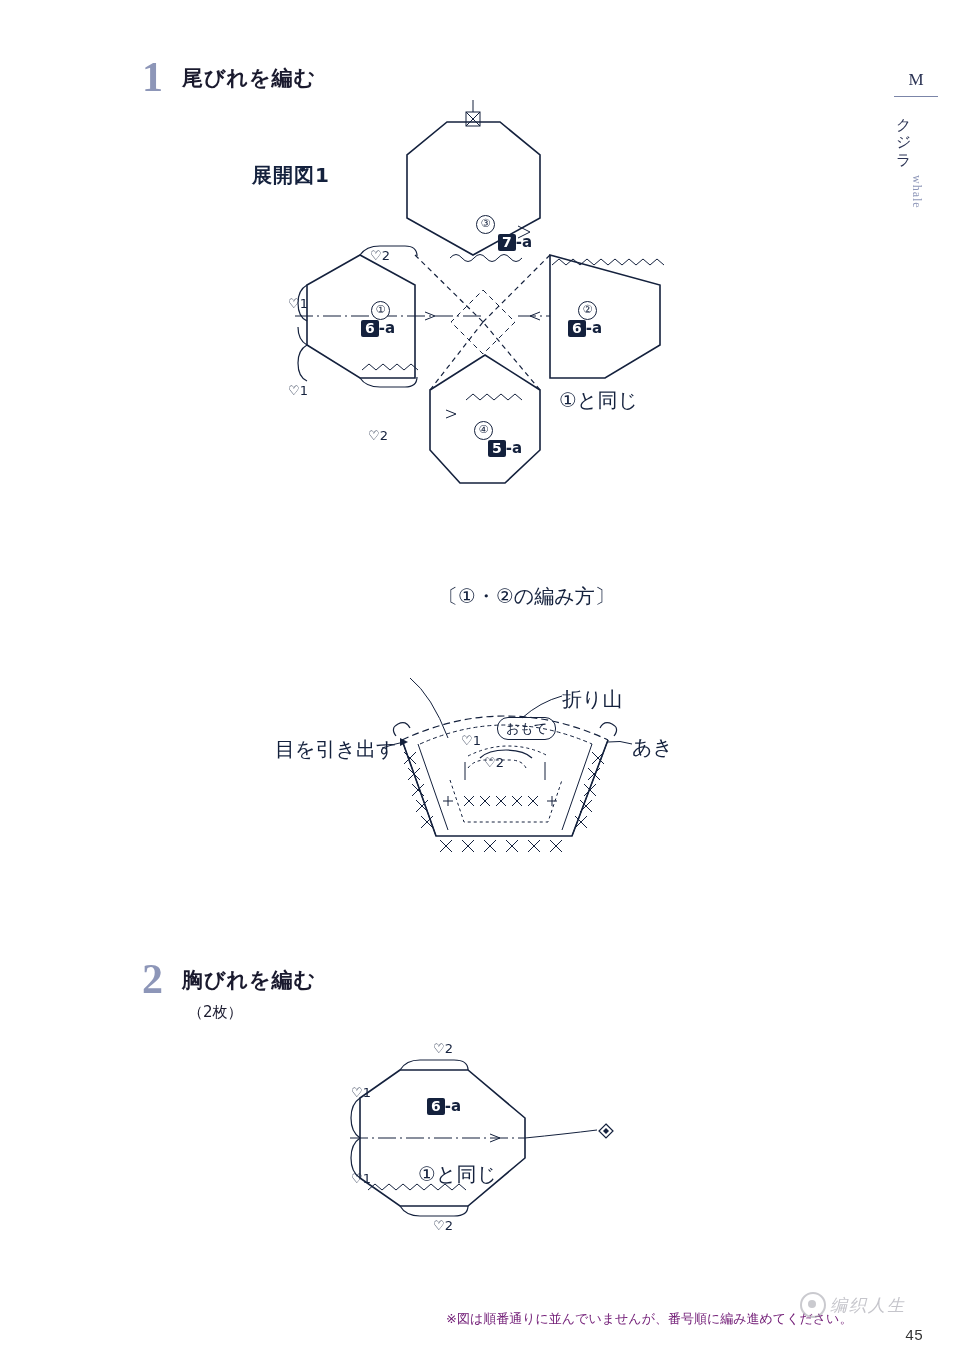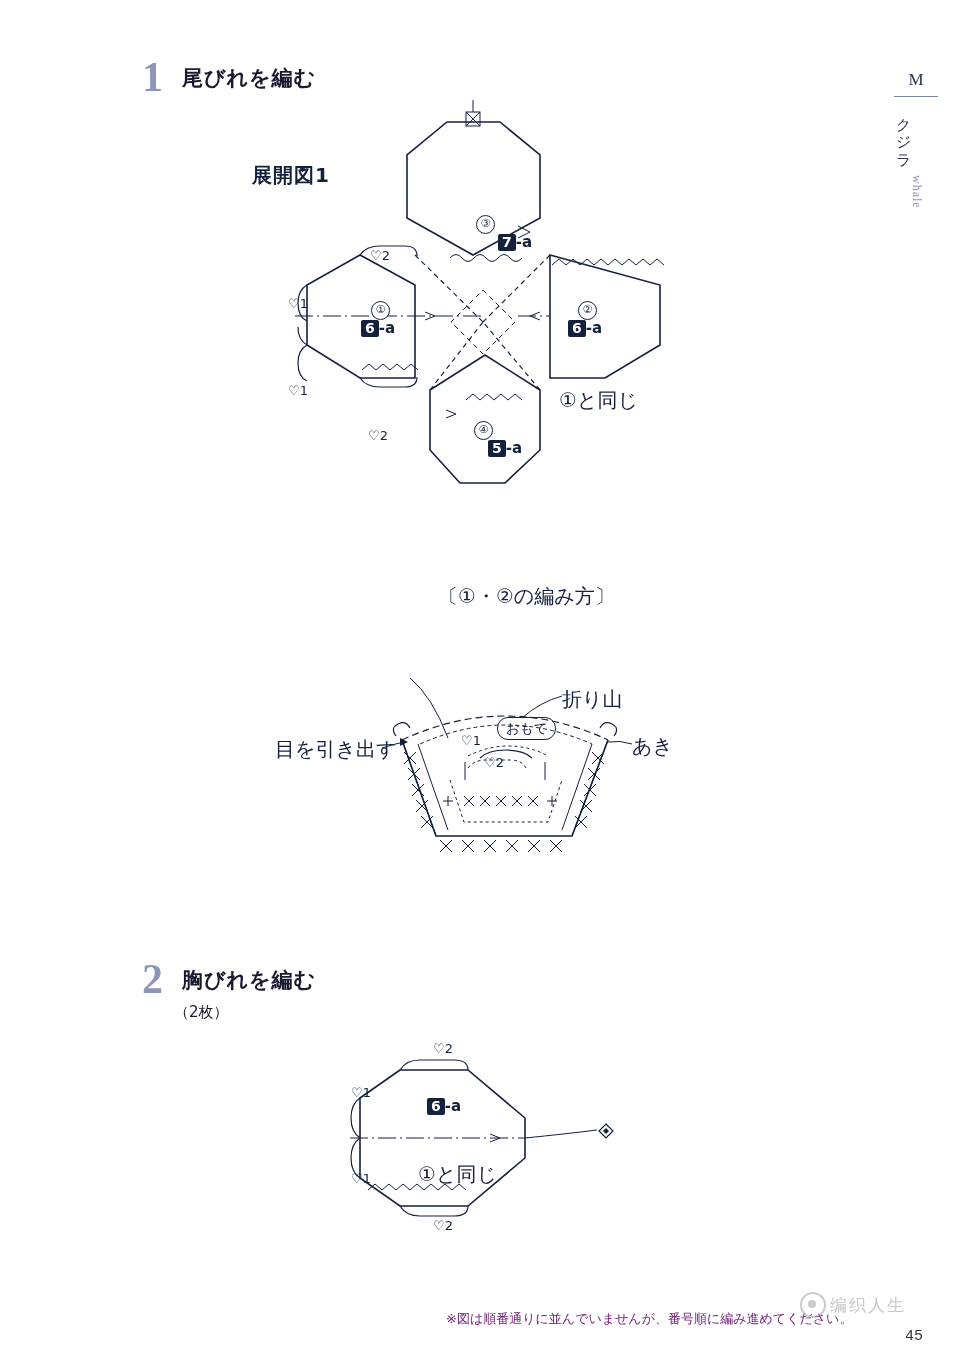--- a/index.html
+++ b/index.html
@@ -290,21 +290,21 @@
     <span class="txt">〔①・②の編み方〕</span>
   </div>
 
 
   <div class="abs" style="left:275px; top:735px;">
     <span class="txt">目を引き出す</span>
   </div>
   <div class="abs" style="left:562px; top:685px;">
     <span class="txt">折り山</span>
   </div>
-  <div class="abs" style="left:632px; top:733px;font-family:Liberation Mono, monospace;">
+  <div class="abs" style="left:632px; top:733px;">
     <span class="txt">あき</span>
   </div>
   <div class="abs" style="left:497px; top:718px;">
     <span class="omote">おもて</span>
   </div>
   <div class="abs" style="left:461px; top:730px;">
     <span class="heart">♡1</span>
   </div>
   <div class="abs" style="left:484px; top:752px;">
     <span class="heart">♡2</span>
@@ -377,21 +377,21 @@
     <path d="M56,96 q-6,-8 2,-12 q8,-4 12,4" fill="none" stroke="#14213d" stroke-width="1.2"></path>
     <path d="M274,96 q6,-8 -2,-12 q-8,-4 -12,4" fill="none" stroke="#14213d" stroke-width="1.2"></path>
   </svg>
 
   <div class="abs" style="left:142px; top:958px;">
     <span class="step-num">2</span>
   </div>
   <div class="abs" style="left:182px; top:966px;">
     <span class="step-title">胸びれを編む</span>
   </div>
-  <div class="abs" style="left:174px; top:1002px;">
+  <div class="abs" style="left:188px; top:1002px;">
     <span class="step-sub">（2枚）</span>
   </div>
 
   <svg class="abs" style="left:350px; top:1040px;" width="280" height="200" viewBox="0 0 280 200">
 
     <path d="M50,30 L10,58 L10,138 L50,166 L118,166 L175,118 L175,78 L118,30 Z" fill="none" stroke="#14213d" stroke-width="1.6"></path>
 
     <path d="M10,58 q-9,6 -9,20 q0,14 9,20" fill="none" stroke="#14213d" stroke-width="1.2"></path>
     <path d="M10,98 q-9,6 -9,20 q0,14 9,20" fill="none" stroke="#14213d" stroke-width="1.2"></path>
 
@@ -430,15 +430,15 @@
   </div>
 
   <div class="abs" style="left:446px; top:1308px;">
     <span class="footnote">※図は順番通りに並んでいませんが、番号順に編み進めてください。</span>
   </div>
   <div class="abs" style="left:905px; top:1325px;">
     <span class="pagenum">45</span>
   </div>
 
   <div class="wm-dot" style="left:800px; top:1292px;"></div>
-  <div class="wm" style="left:830px; top:1294px;">编织人生</div>
+  <div class="wm" style="left:830px; top:1294px;font-style:italic;">编织人生</div>
 
 </div>
 
 </body></html>

